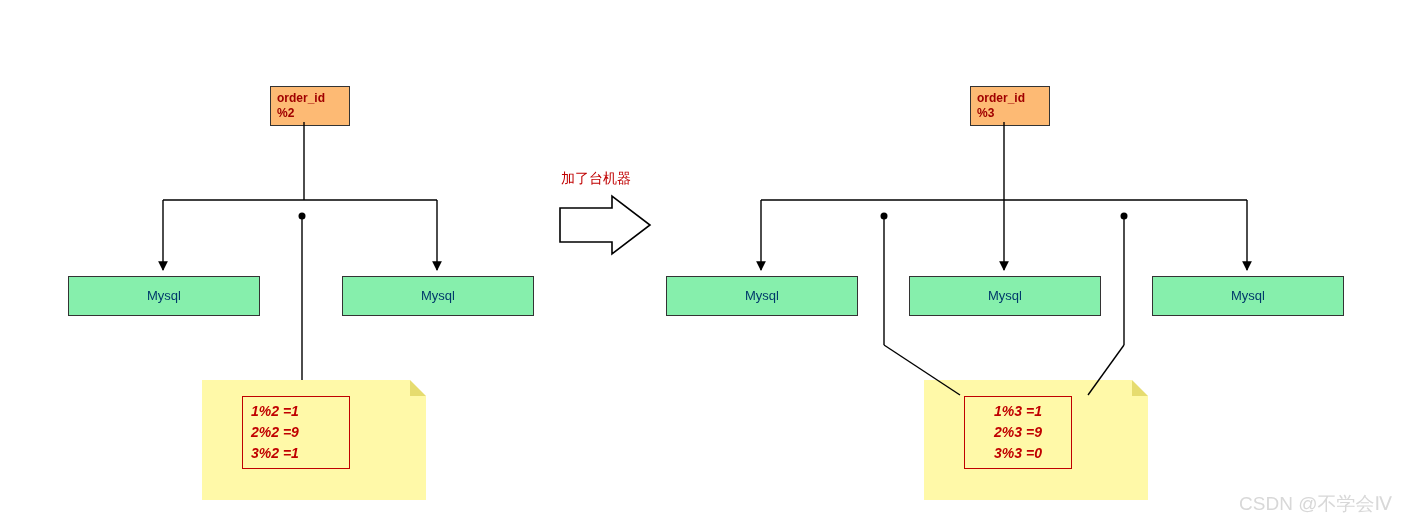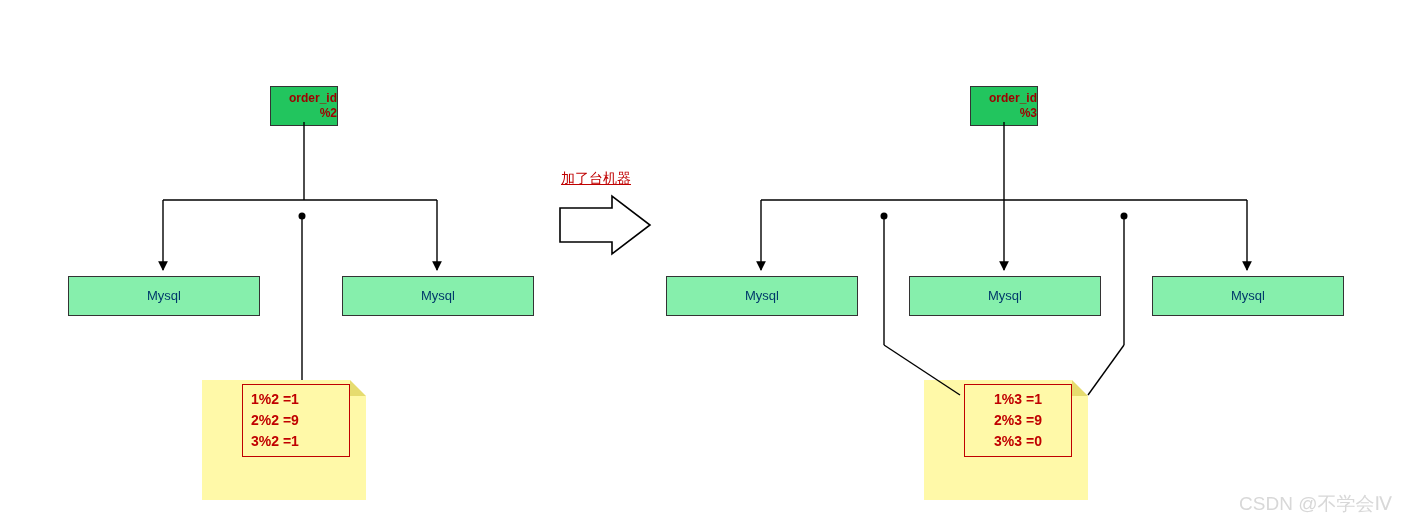--- a/index.html
+++ b/index.html
@@ -7,45 +7,46 @@
     padding: 0;
     width: 1402px;
     height: 523px;
     background: #ffffff;
     font-family: Arial, "Microsoft YaHei", sans-serif;
     position: relative;
   }
   .order-box {
     position: absolute;
     border: 1px solid #333;
-    background: #22c55e;
-    text-align: right;
-    padding: 4px 0;
+    background: #fdba74;
+    text-align: left;
+    padding: 4px 6px;
     font-size: 12px;
     font-weight: bold;
     color: #a00000;
     line-height: 1.25;
   }
   .mysql-box {
     position: absolute;
     background: #86efac;
     border: 1px solid #333;
     color: #003a6b;
     font-size: 13px;
     text-align: center;
     height: 38px;
     line-height: 38px;
   }
   .note {
     position: absolute;
     background: #fff9a8;
-    width: 164px;
+    width: 224px;
     height: 120px;
     box-sizing: border-box;
-    padding: 4px 0 0 40px;
+    padding: 16px 0 0 40px;
+    font-style: italic;
   }
   .note::after {
     content: "";
     position: absolute;
     top: 0; right: 0;
     width: 0; height: 0;
     border-top: 16px solid #fff;
     border-left: 16px solid #e6dc6f;
   }
   .note-inner {
@@ -55,21 +56,20 @@
     font-size: 14px;
     padding: 4px 8px;
     line-height: 1.5;
     width: 90px;
   }
   .transition-label {
     position: absolute;
     color: #c00000;
     font-size: 14px;
     font-weight: 500;
-    text-decoration: underline;
   }
   .watermark {
     position: absolute;
     right: 10px;
     bottom: 6px;
     color: #d8d8d8;
     font-size: 19px;
   }
   svg.connectors {
     position: absolute;

